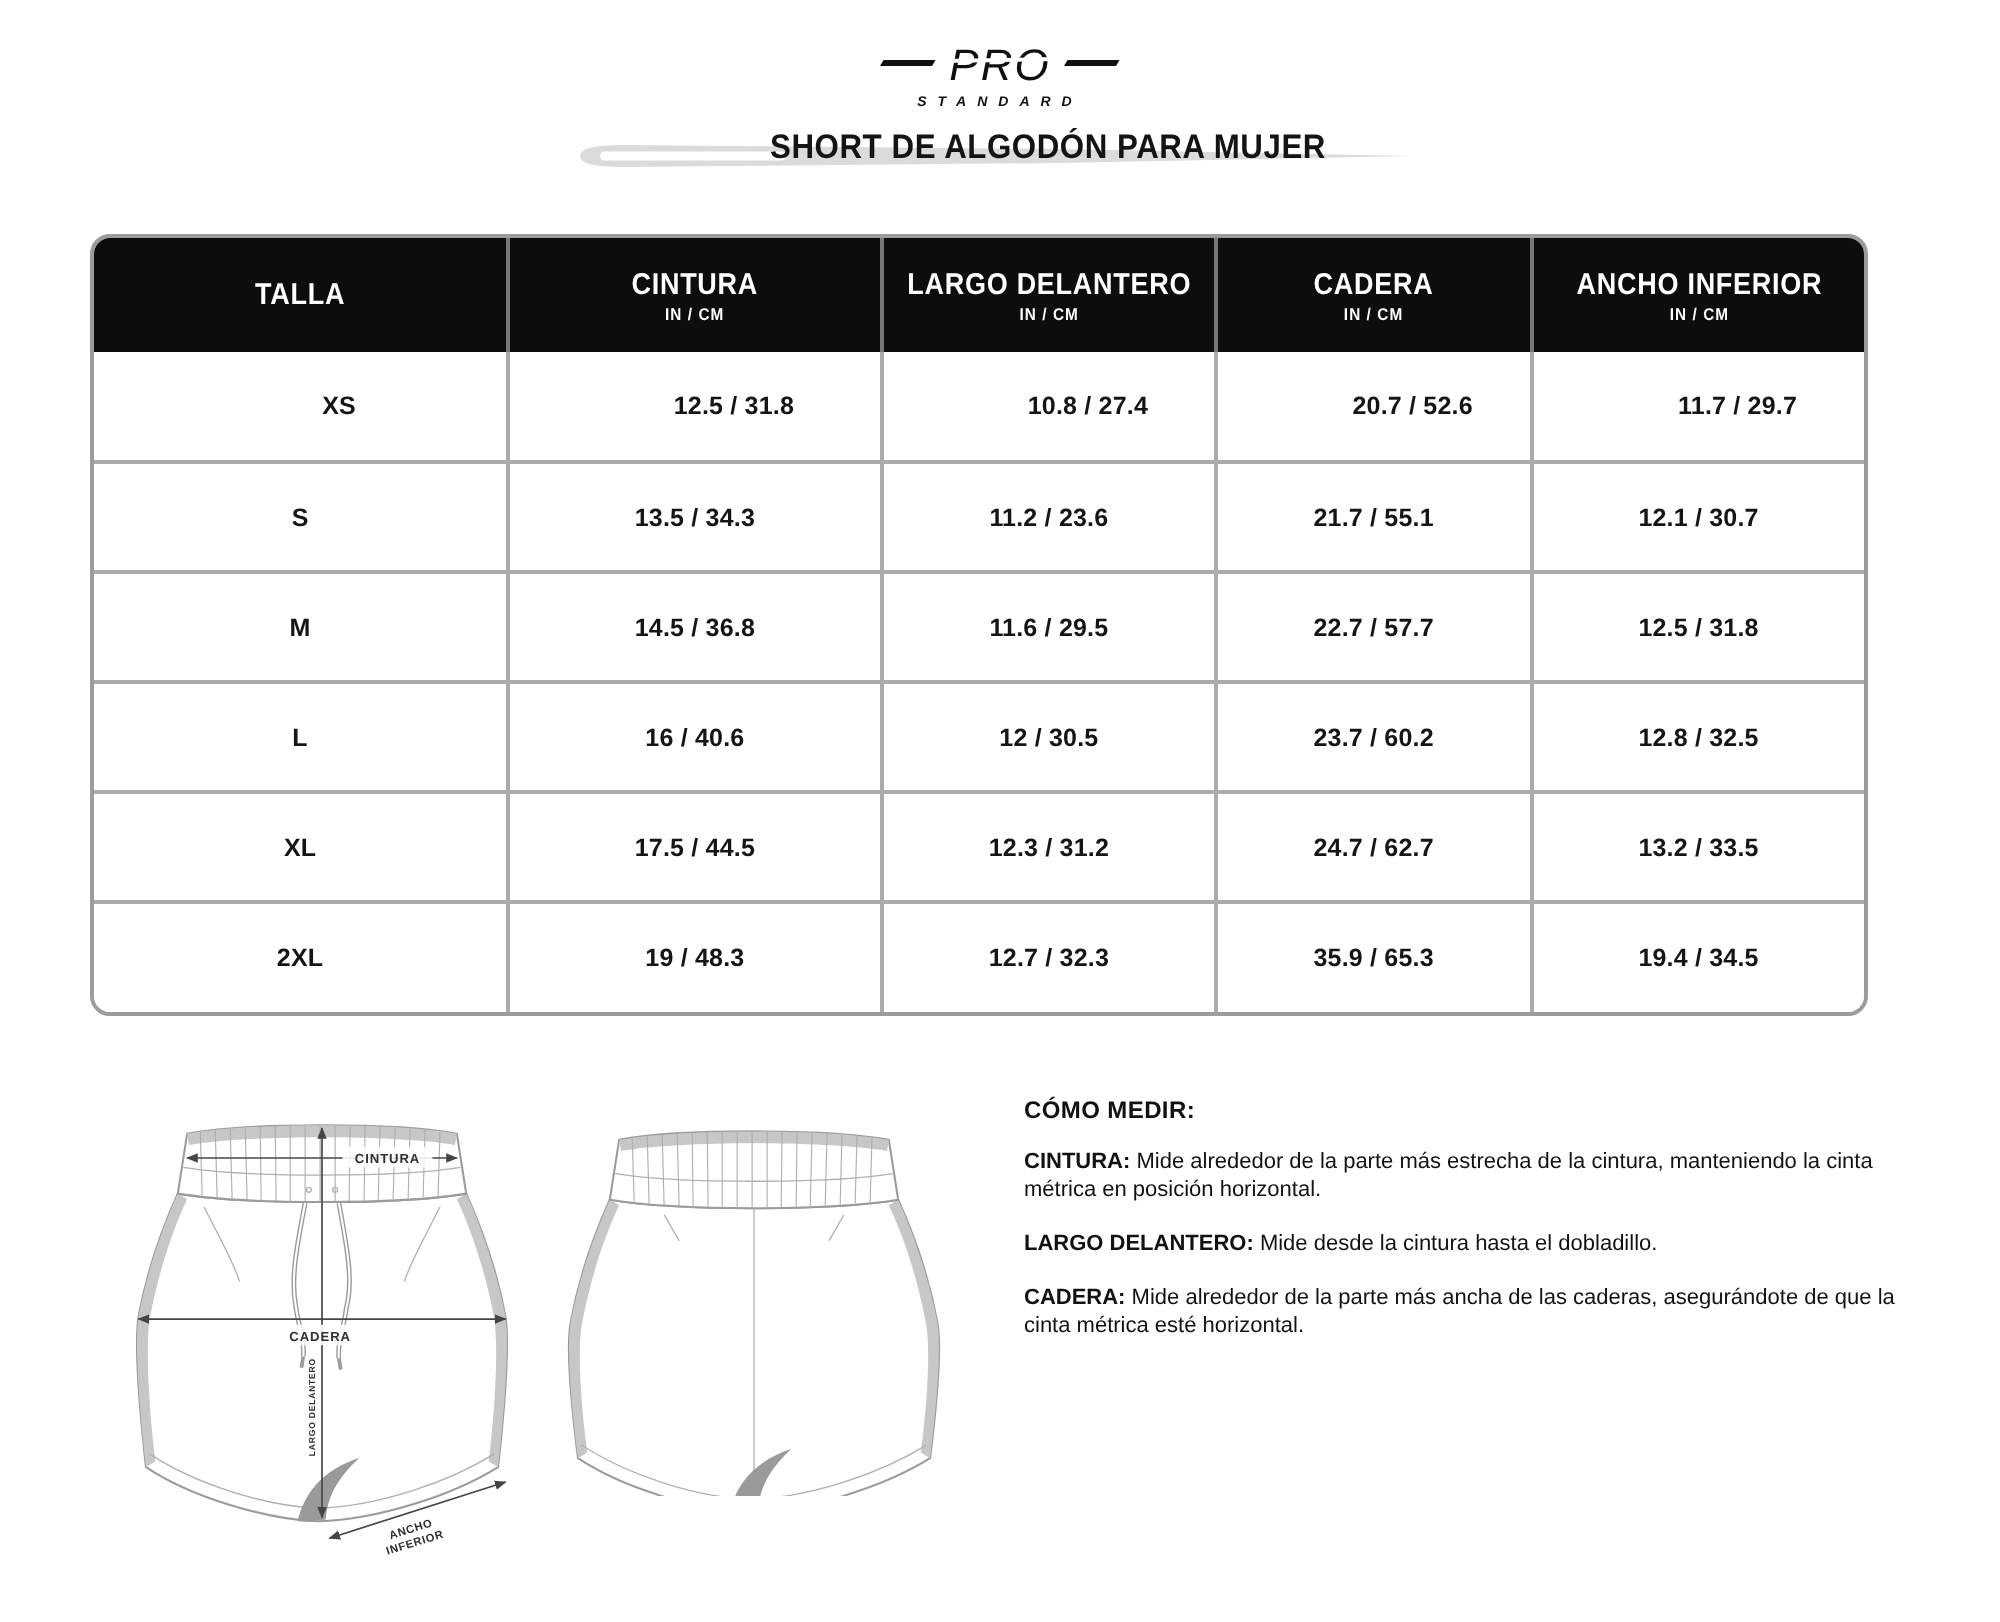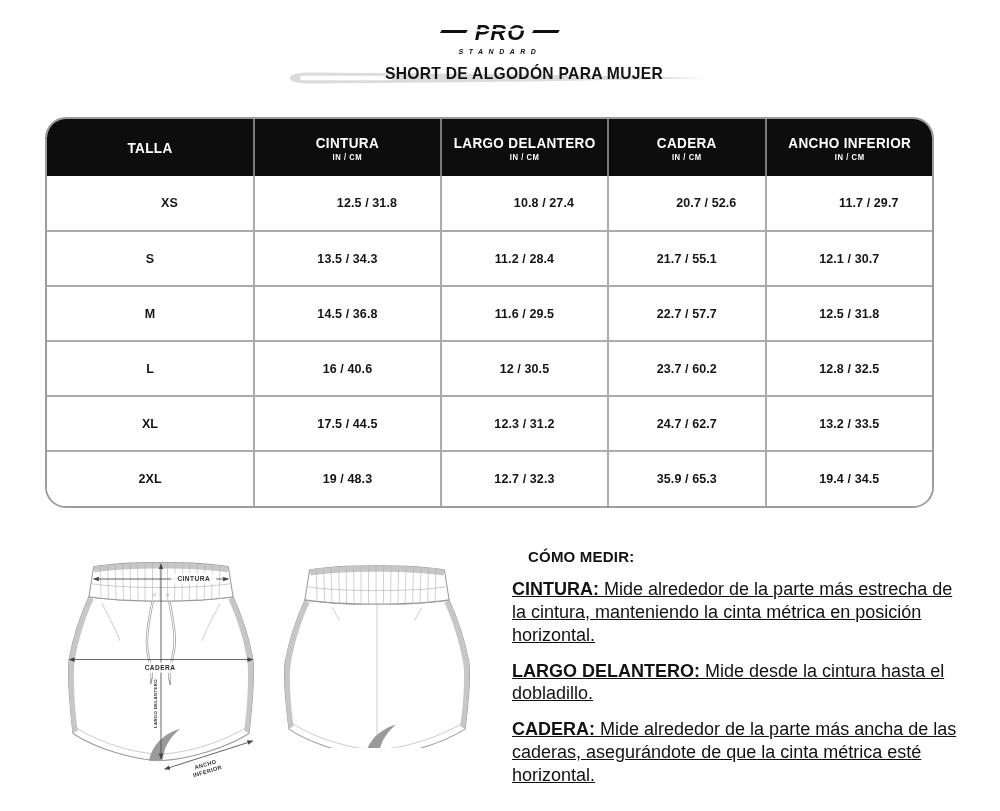--- a/index.html
+++ b/index.html
@@ -8,21 +8,21 @@
     width:1000px; height:811px; background:#ffffff; overflow:hidden;
     font-family:"Liberation Sans", sans-serif; color:#111;
   }
   .page { position:relative; width:1000px; height:811px; }
 
   
   .brand { text-align:center; padding-top:20px; }
   .logo { display:inline-block; position:relative; }
   .logo-text {
     position:relative; display:inline-block;
-    font-style:italic; font-weight:700; font-size:22px; letter-spacing:1px; color:#101010;
+    font-style:italic; font-weight:400; font-size:22px; letter-spacing:1px; color:#101010;
   }
   .logo-text::after {
     content:""; position:absolute; left:-3px; right:-3px; top:9px; height:1.6px;
     background:#fff; transform:skewY(-1deg);
   }
   .logo::before, .logo::after {
     content:""; position:absolute; top:10px; width:26px; height:2.6px; background:#101010;
     transform:skewX(-30deg);
   }
   .logo::before { left:-34px; }
@@ -36,21 +36,21 @@
   .needle { position:absolute; left:287px; top:6px; }
   .page-title {
     position:relative; margin:0; text-align:center;
     font-size:17px; font-weight:800; letter-spacing:.3px; color:#141414;
     transform:scaleX(.92);
   }
 
   
   .table-wrap {
     margin:25px 66px 0 45px;
-    border:2px solid #9c9c9c; border-radius:21px; overflow:hidden;
+    border:2px solid #9c9c9c; border-radius:10px; overflow:hidden;
   }
   table { width:100%; border-collapse:collapse; table-layout:fixed; }
   thead th {
     background:#0d0d0d; color:#fff; height:57px; vertical-align:middle;
     border-right:2px solid #787878; padding:0;
   }
   thead th:last-child { border-right:none; }
   .th-label { font-size:15px; font-weight:800; letter-spacing:.4px; transform:scaleX(.9); }
   .th-sub   { font-size:8.5px; font-weight:700; letter-spacing:.6px; margin-top:1px; transform:scaleX(.9); }
   tbody td {
@@ -70,22 +70,22 @@
 
   .shade { fill:#c7c7c7; stroke:none; }
   .lnf   { fill:#ffffff; stroke:#9b9b9b; stroke-width:1.1; }
   .thin  { fill:none; stroke:#b0b0b0; stroke-width:.7; }
   .gath  { fill:none; stroke:#aeaeae; stroke-width:.6; }
   .ann   { fill:none; stroke:#454545; stroke-width:.9; }
   .svg-label { fill:#2f2f2f; font-family:"Liberation Sans", sans-serif; font-weight:700; }
   .lblbg { fill:#ffffff; opacity:.88; }
 
   .measure { margin-left:32px; width:452px; color:#121212; }
-  .measure h2 { margin:0 0 13px 16px; font-size:15px; font-weight:700; letter-spacing:.2px; }
-  .measure p  { margin:0 0 13px 0; font-size:18px; line-height:1.27;text-decoration:underline; }
+  .measure h2 { margin:0 0 13px 0; font-size:12px; font-weight:700; letter-spacing:.2px; }
+  .measure p  { margin:0 0 13px 0; font-size:11px; line-height:1.27; }
   .measure b  { font-weight:700; }
 </style>
 </head>
 <body>
 
 <div class="page">
 
   <div class="brand">
     <div class="logo">
       <span class="logo-text">PRO</span>
@@ -137,21 +137,21 @@
         <tr>
           <td>XS</td>
           <td>12.5 / 31.8</td>
           <td>10.8 / 27.4</td>
           <td>20.7 / 52.6</td>
           <td>11.7 / 29.7</td>
         </tr>
         <tr>
           <td>S</td>
           <td>13.5 / 34.3</td>
-          <td>11.2 / 28.4</td>
+          <td>11.2 / 23.6</td>
           <td>21.7 / 55.1</td>
           <td>12.1 / 30.7</td>
         </tr>
         <tr>
           <td>M</td>
           <td>14.5 / 36.8</td>
           <td>11.6 / 29.5</td>
           <td>22.7 / 57.7</td>
           <td>12.5 / 31.8</td>
         </tr>

